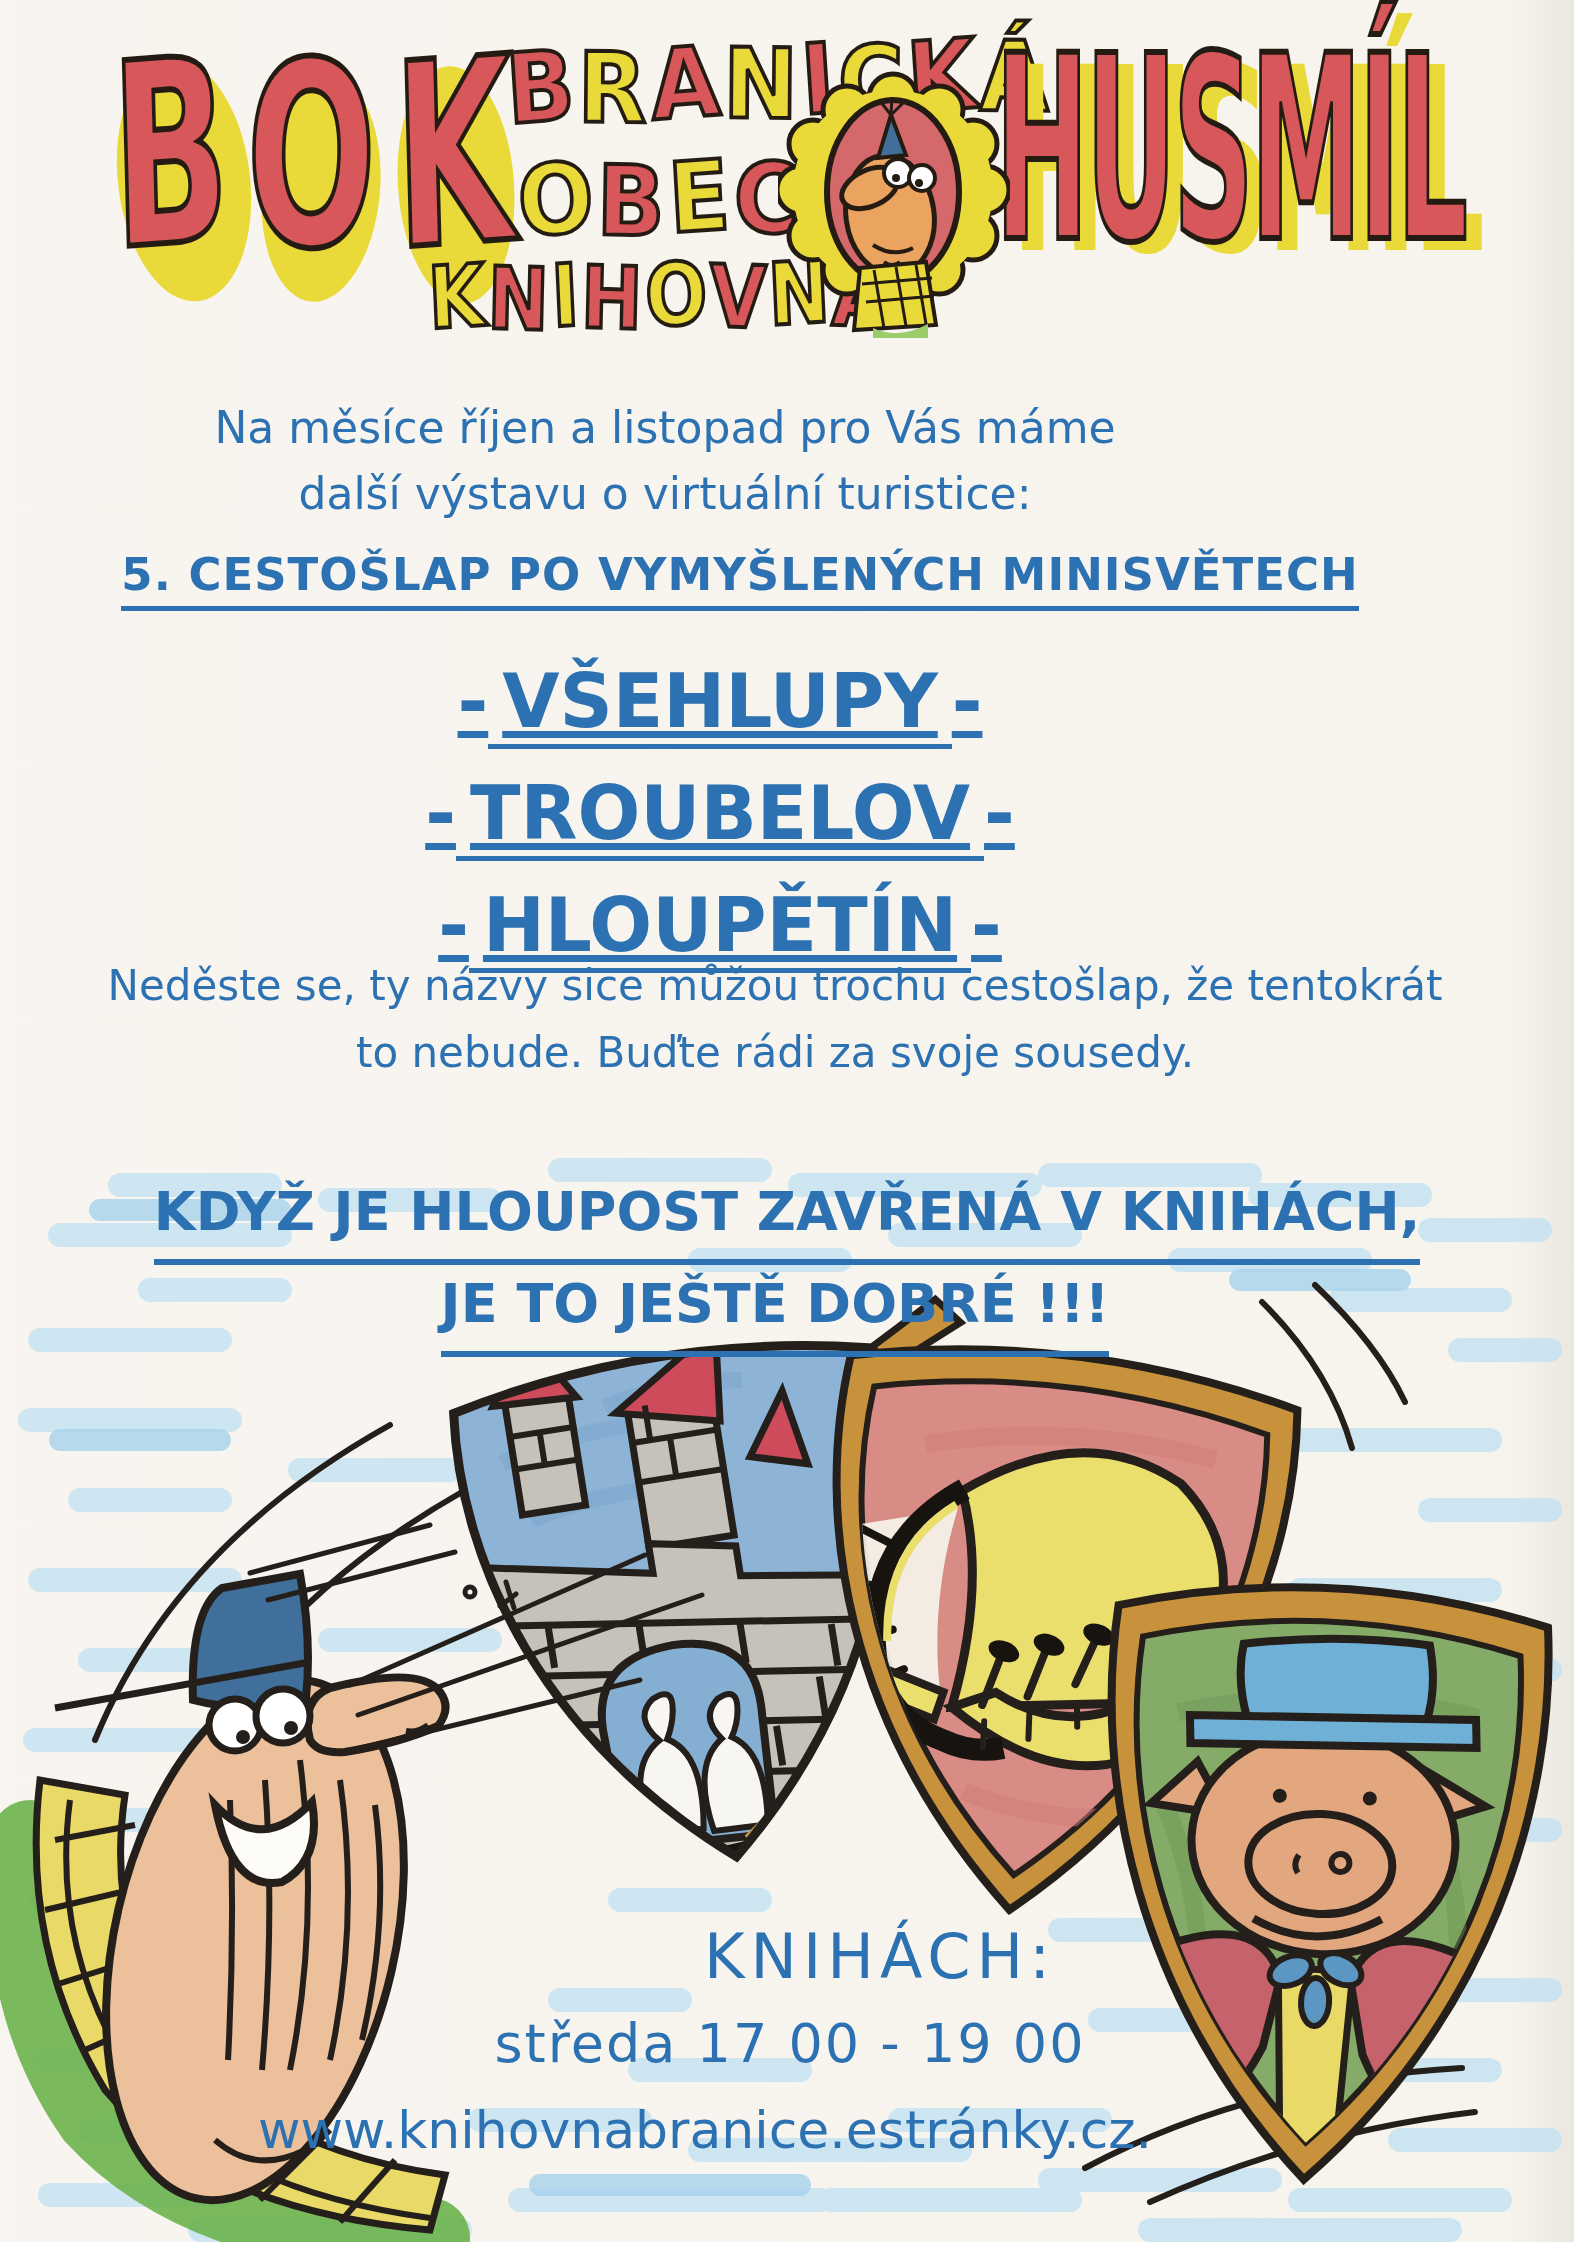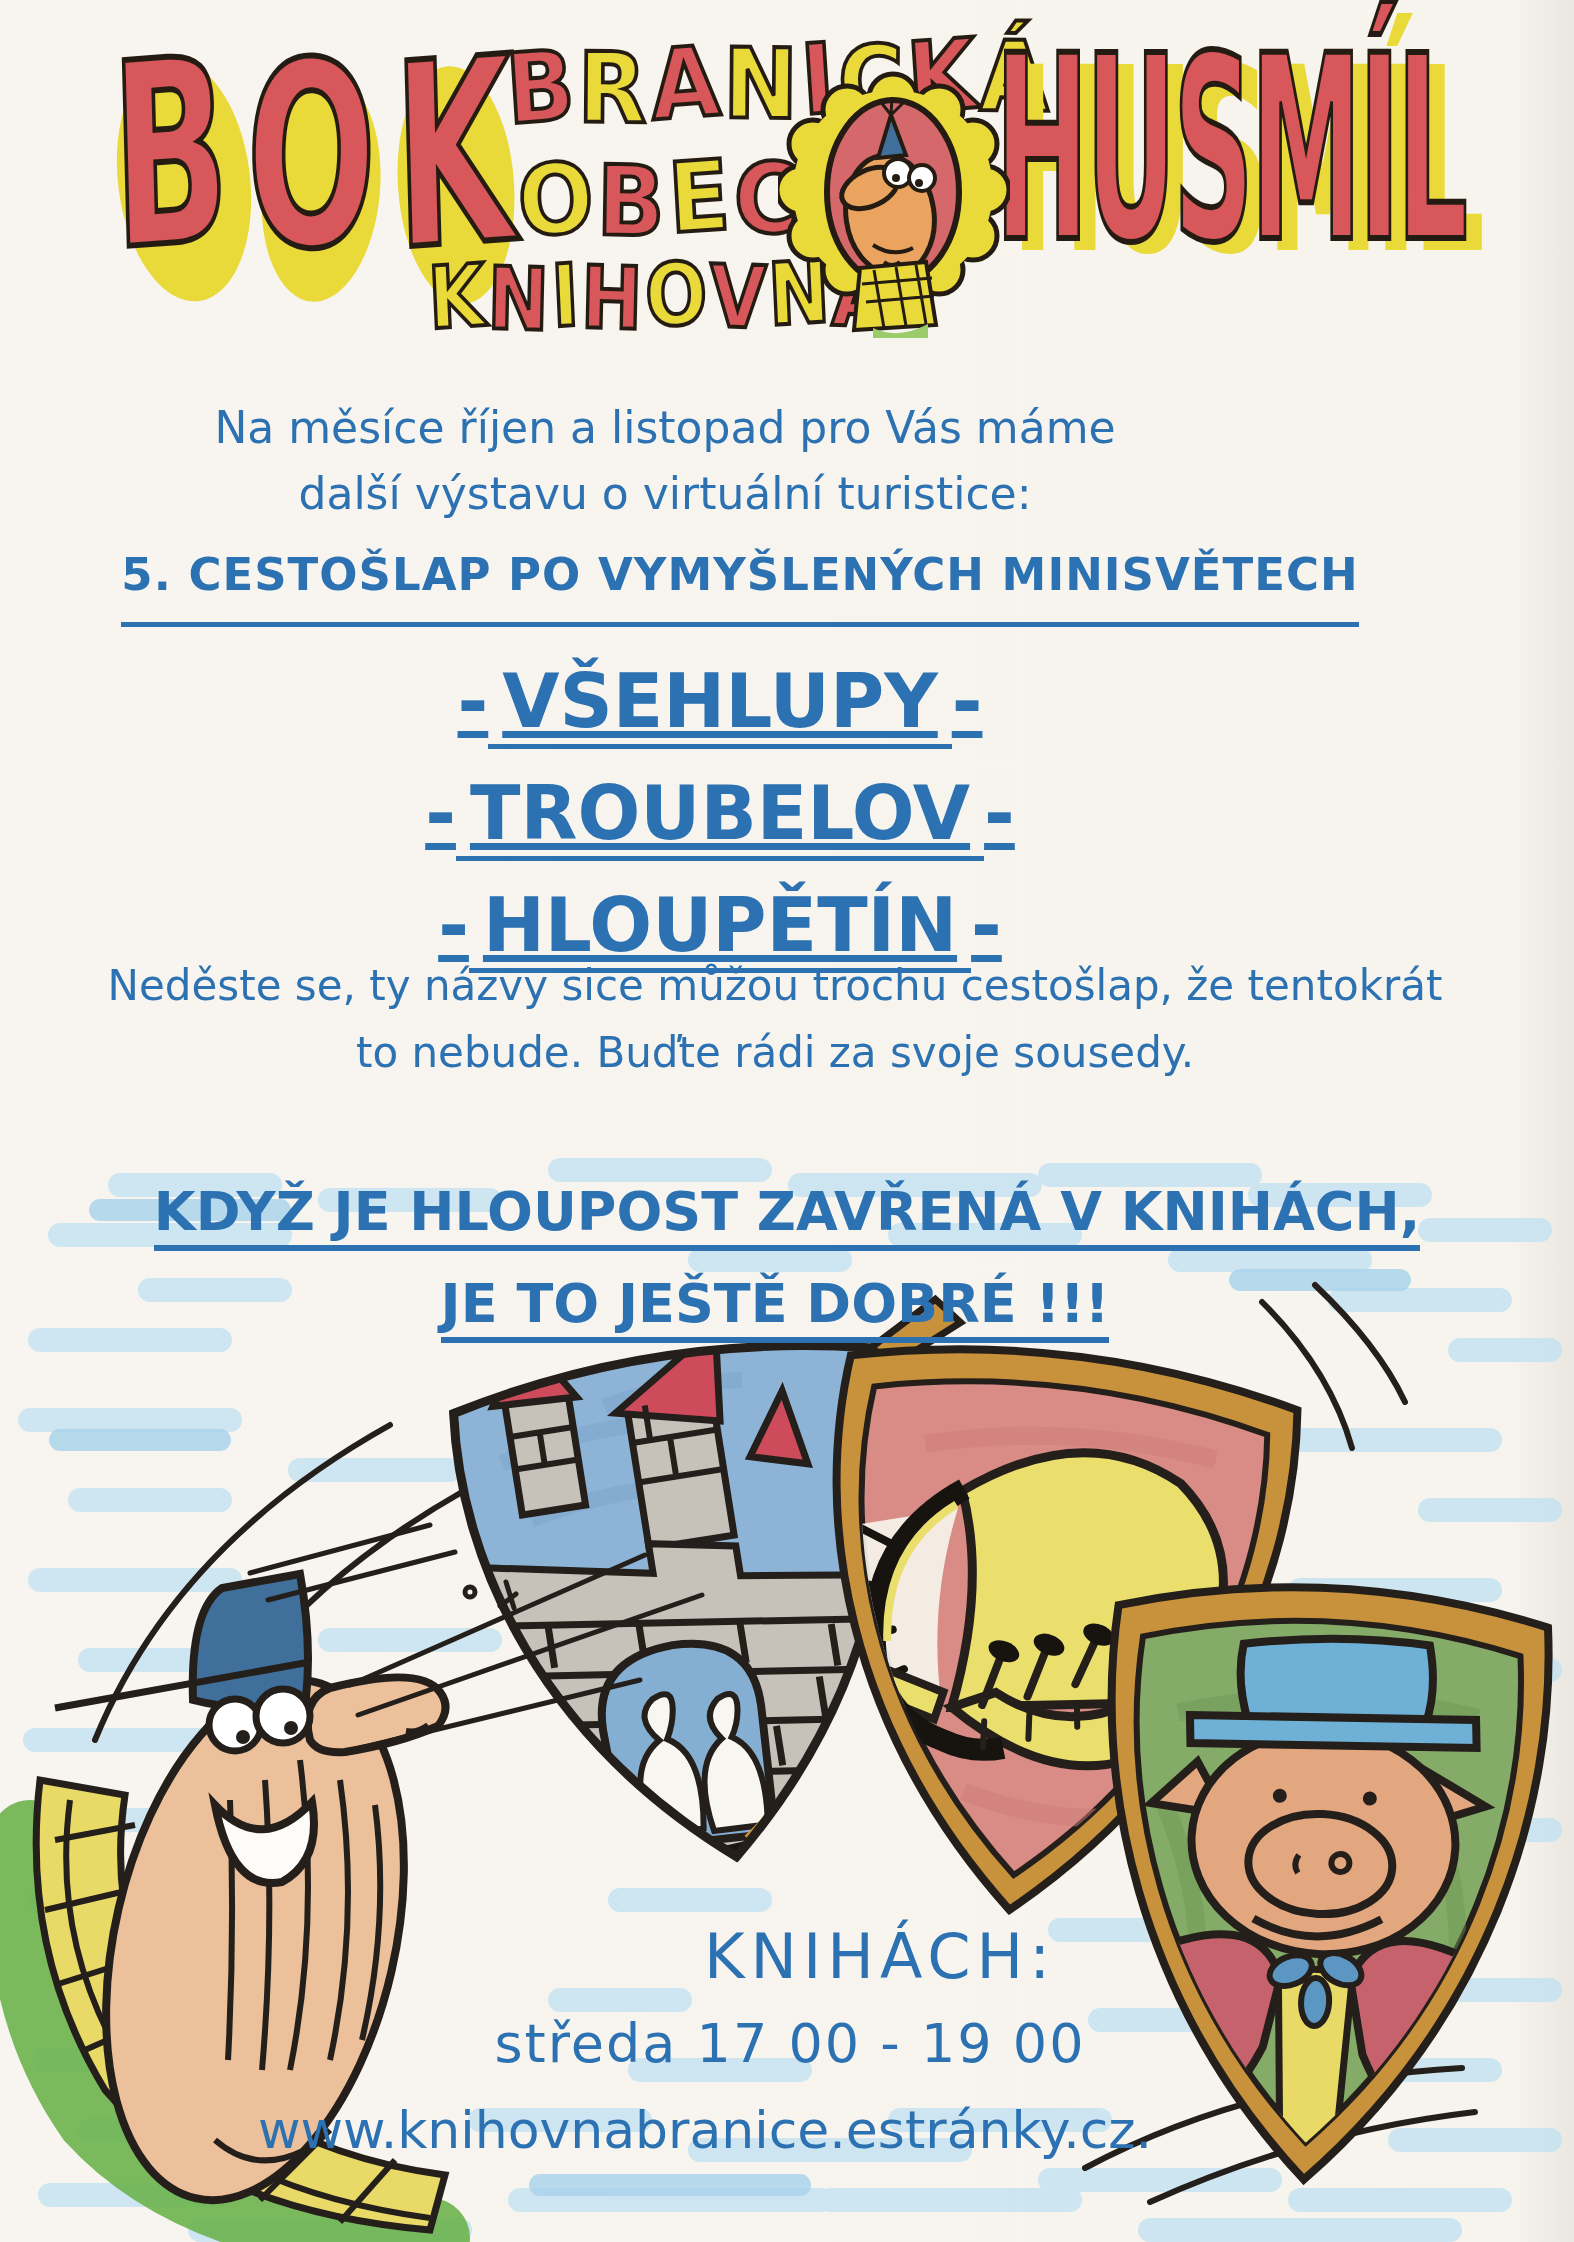--- a/index.html
+++ b/index.html
@@ -5,22 +5,22 @@
   html,body{margin:0;padding:0;background:#8a8a8a;}
   #poster{
     position:relative;width:1574px;height:2242px;margin:0 auto;overflow:hidden;
     background:linear-gradient(90deg,#f8f5f0 0%,#f7f4ee 96%,#eae7e1 100%);
     font-family:"DejaVu Sans","Liberation Sans",sans-serif;
   }
   .abs{position:absolute;}
   .ink{color:#2c72b2;}
   .nowrap{white-space:nowrap;}
   .ctr{text-align:center;}
-  .u{border-bottom:5px solid currentColor;padding-bottom:21px;}
-  .u6{border-bottom:6px solid currentColor;padding-bottom:2px;}
+  .u{border-bottom:5px solid currentColor;padding-bottom:5px;}
+  .u6{border-bottom:6px solid currentColor;padding-bottom:16px;}
 
   
   .c-red{color:#d8575b;}
   .c-yel{color:#e9da3a;}
   .lt{display:inline-block;}
   .lt:nth-child(odd){transform:rotate(-2.5deg);}
   .lt:nth-child(even){transform:rotate(2deg) translateY(3px);}
   .outl{-webkit-text-stroke:6px #241c12;}
   .outl-s{-webkit-text-stroke:4px #241c12;}
   #bok{left:112px;top:26px;font-size:255px;font-weight:bold;line-height:1;

